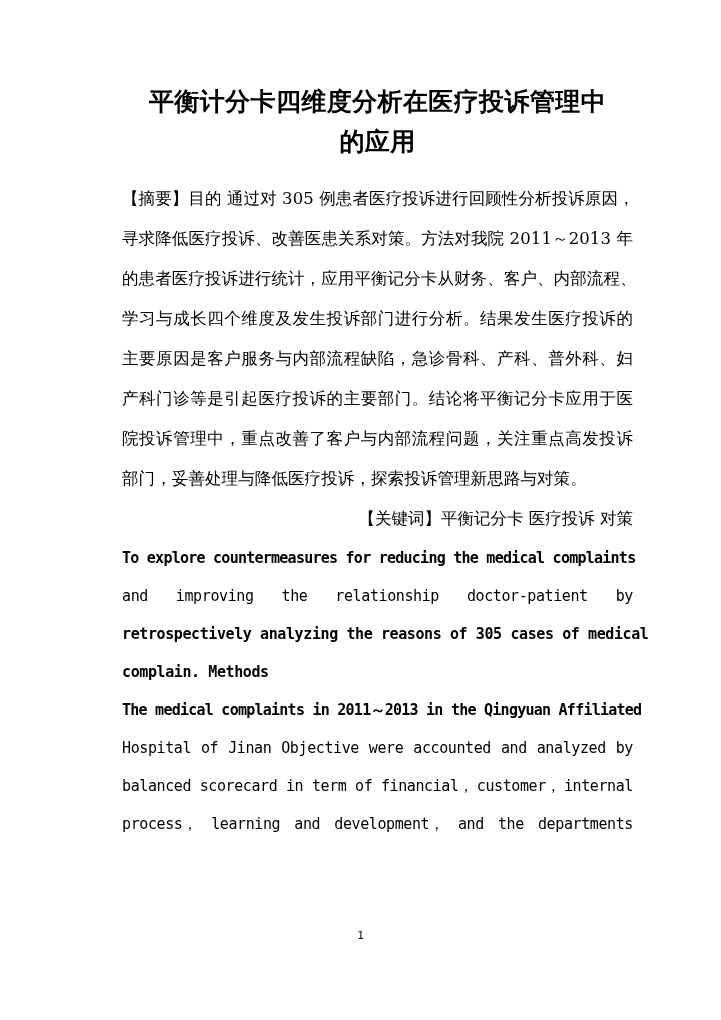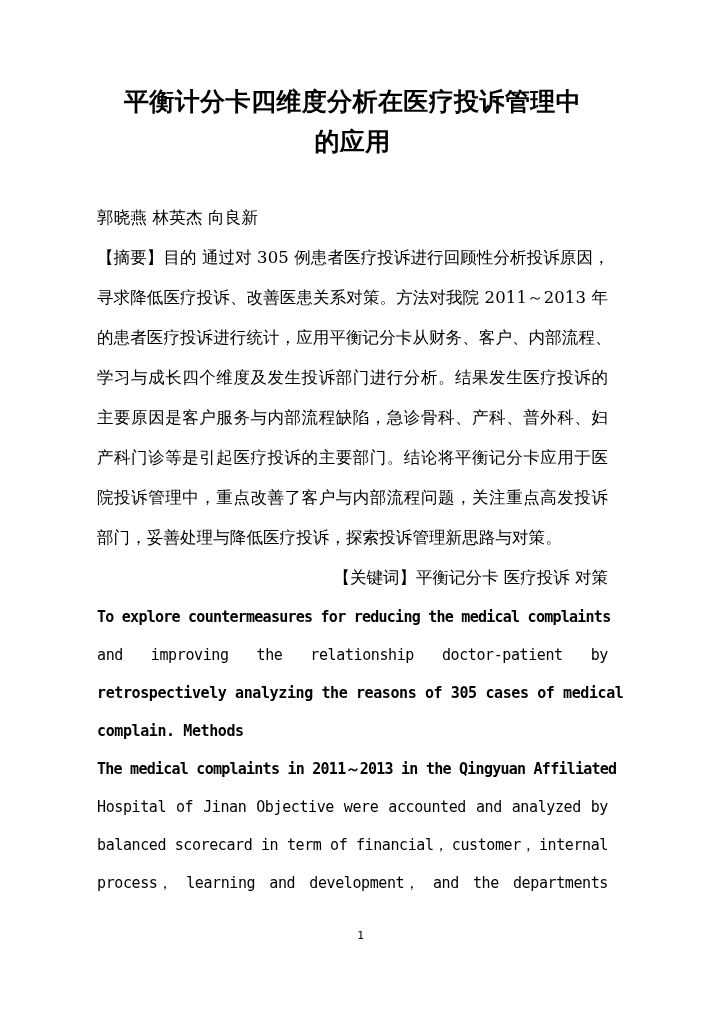--- a/index.html
+++ b/index.html
@@ -11,21 +11,21 @@
     position: relative;
     width: 721px;
     height: 1020px;
     background: #ffffff;
     overflow: hidden;
     font-family: "DejaVu Serif", "Liberation Serif", serif;
     color: #000000;
   }
   .content {
     position: absolute;
-    left: 97px;
+    left: 122px;
     top: 0;
     width: 511px;
   }
 
   
   .title {
     margin-top: 82px;
     text-align: center;
     font-family: "DejaVu Serif", "Liberation Serif", serif;
     font-size: 25px;
@@ -122,21 +122,20 @@
 <body>
 
 <div class="page">
   <div class="content">
 
     <h1 class="title">
       <span class="title-line">平衡计分卡四维度分析在医疗投诉管理中</span>
       <span class="title-line">的应用</span>
     </h1>
 
-    <div class="authors">郭晓燕 林英杰 向良新</div>
 
     <div class="cn-block">
       <div class="cn-para">
         <span class="cn-line">【摘要】目的 通过对 305 例患者医疗投诉进行回顾性分析投诉原因，</span>
         <span class="cn-line">寻求降低医疗投诉、改善医患关系对策。方法对我院 2011～2013 年</span>
         <span class="cn-line">的患者医疗投诉进行统计，应用平衡记分卡从财务、客户、内部流程、</span>
         <span class="cn-line">学习与成长四个维度及发生投诉部门进行分析。结果发生医疗投诉的</span>
         <span class="cn-line">主要原因是客户服务与内部流程缺陷，急诊骨科、产科、普外科、妇</span>
         <span class="cn-line">产科门诊等是引起医疗投诉的主要部门。结论将平衡记分卡应用于医</span>
         <span class="cn-line">院投诉管理中，重点改善了客户与内部流程问题，关注重点高发投诉</span>

